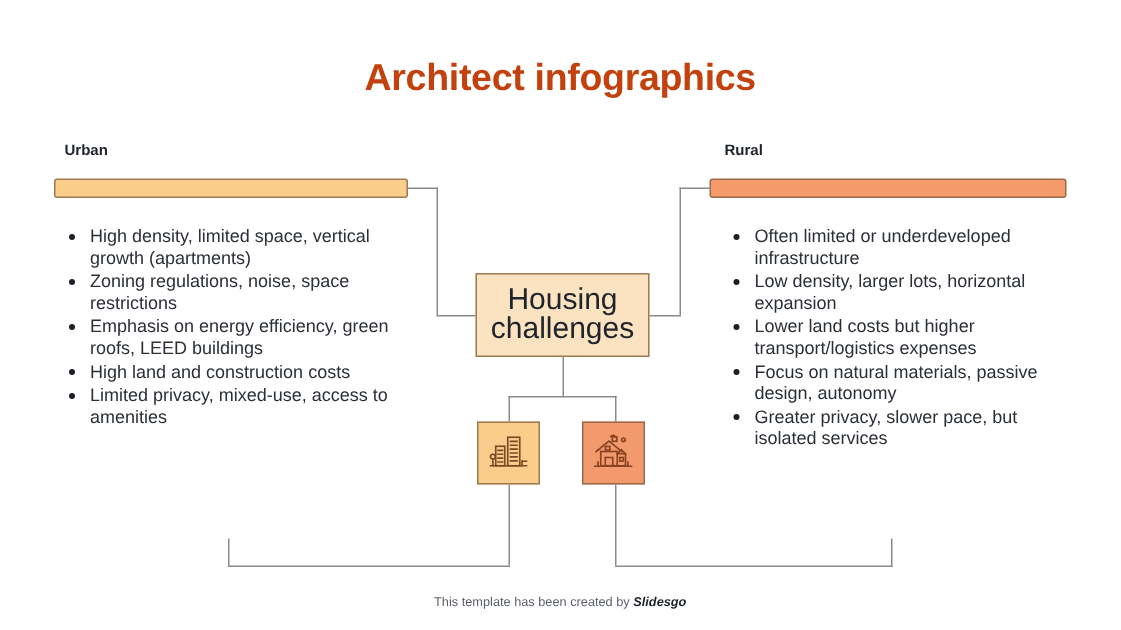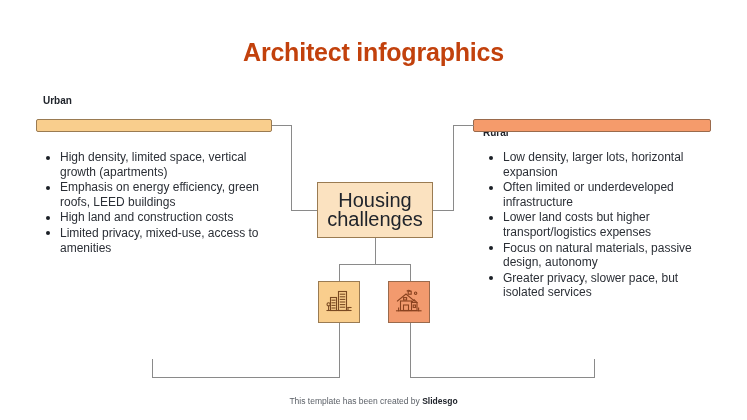--- a/index.html
+++ b/index.html
@@ -35,21 +35,21 @@
   }
 
   
   .col-heading {
     position: absolute;
     font-size: 10px;
     font-weight: bold;
     color: #20242b;
   }
   #urban-heading { left: 43px; top: 95px; }
-  #rural-heading { left: 483px; top: 95px; margin-top: 32px; }
+  #rural-heading { left: 483px; top: 95px; }
 
   
   .header-bar {
     position: absolute;
     height: 13px;
     border-radius: 2px;
     box-sizing: border-box;
   }
   #urban-bar {
     left: 36px;
@@ -148,43 +148,44 @@
   
   #footer {
     position: absolute;
     left: 0;
     top: 396px;
     width: 747px;
     text-align: center;
     font-size: 8.5px;
     color: #5a5f66;
   }
-  #footer b { color: #20242b; }
+  #footer b { color: #20242b; font-style: italic; }
 </style>
 </head>
 <body>
 
 <div id="stage">
 
   <div id="page-title">Architect infographics</div>
 
   <div class="col-heading" id="urban-heading">Urban</div>
   <div class="header-bar" id="urban-bar"></div>
   <ul class="bullet-list" id="urban-list">
       <li>High density, limited space, vertical growth (apartments)</li>
+      <li>Zoning regulations, noise, space restrictions</li>
       <li>Emphasis on energy efficiency, green roofs, LEED buildings</li>
       <li>High land and construction costs</li>
       <li>Limited privacy, mixed-use, access to amenities</li>
     </ul>
 
   <div class="col-heading" id="rural-heading">Rural</div>
   <div class="header-bar" id="rural-bar"></div>
   <ul class="bullet-list" id="rural-list">
+      <li>Often limited or underdeveloped infrastructure</li>
       <li>Low density, larger lots, horizontal expansion</li>
-      <li>Often limited or underdeveloped infrastructure</li>
       <li>Lower land costs but higher transport/logistics expenses</li>
       <li>Focus on natural materials, passive design, autonomy</li>
       <li>Greater privacy, slower pace, but isolated services</li>
     </ul>
 
   <div class="line h" style="left:272px; top:125px; width:20px;"></div>
   <div class="line v" style="left:291px; top:125px; height:85px;"></div>
   <div class="line h" style="left:291px; top:210px; width:27px;"></div>
 
   <div class="line h" style="left:453px; top:125px; width:21px;"></div>

